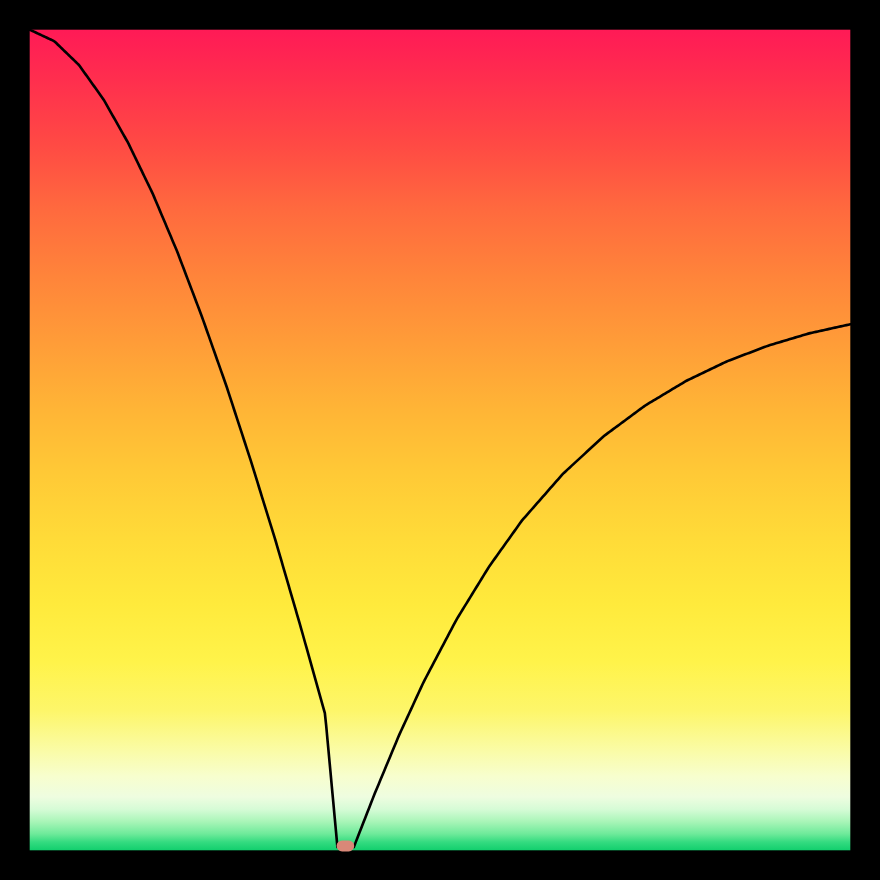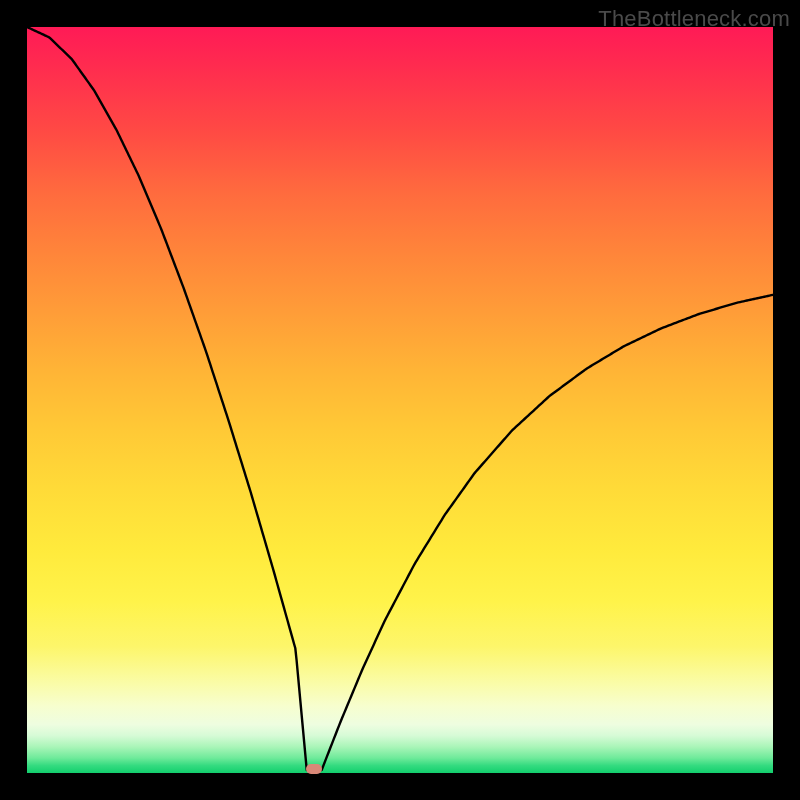--- a/index.html
+++ b/index.html
@@ -80,14 +80,13 @@
   <div class="plot">
 
     <svg class="curve" viewBox="0 0 746 746" preserveAspectRatio="none">
       <path d="M0.00 0.00 L1.27 0.59 L2.54 1.19 L3.81 1.78 L5.09 2.37 L6.36 2.97 L7.63 3.56 L8.90 4.15 L10.17 4.75 L11.44 5.34 L12.72 5.93 L13.99 6.53 L15.26 7.12 L16.53 7.71 L17.80 8.31 L19.07 8.90 L20.35 9.49 L21.62 10.09 L22.89 10.94 L24.16 12.16 L25.43 13.39 L26.70 14.62 L27.98 15.85 L29.25 17.08 L30.52 18.31 L31.79 19.54 L33.06 20.77 L34.33 22.00 L35.60 23.23 L36.88 24.46 L38.15 25.69 L39.42 26.92 L40.69 28.14 L41.96 29.37 L43.23 30.60 L44.51 31.83 L45.78 33.50 L47.05 35.28 L48.32 37.06 L49.59 38.84 L50.86 40.62 L52.14 42.40 L53.41 44.18 L54.68 45.96 L55.95 47.74 L57.22 49.52 L58.49 51.30 L59.76 53.08 L61.04 54.86 L62.31 56.65 L63.58 58.43 L64.85 60.21 L66.12 61.99 L67.39 63.86 L68.67 66.11 L69.94 68.35 L71.21 70.60 L72.48 72.85 L73.75 75.09 L75.02 77.34 L76.30 79.58 L77.57 81.83 L78.84 84.08 L80.11 86.32 L81.38 88.57 L82.65 90.82 L83.92 93.06 L85.20 95.31 L86.47 97.56 L87.74 99.80 L89.01 102.05 L90.28 104.52 L91.55 107.15 L92.83 109.78 L94.10 112.41 L95.37 115.04 L96.64 117.66 L97.91 120.29 L99.18 122.92 L100.46 125.55 L101.73 128.18 L103.00 130.80 L104.27 133.43 L105.54 136.06 L106.81 138.69 L108.09 141.32 L109.36 143.94 L110.63 146.57 L111.90 149.20 L113.17 152.21 L114.44 155.22 L115.71 158.23 L116.99 161.24 L118.26 164.25 L119.53 167.26 L120.80 170.27 L122.07 173.28 L123.34 176.28 L124.62 179.29 L125.89 182.30 L127.16 185.31 L128.43 188.32 L129.70 191.33 L130.97 194.34 L132.25 197.35 L133.52 200.36 L134.79 203.51 L136.06 206.85 L137.33 210.20 L138.60 213.55 L139.88 216.90 L141.15 220.25 L142.42 223.60 L143.69 226.95 L144.96 230.29 L146.23 233.64 L147.50 236.99 L148.78 240.34 L150.05 243.69 L151.32 247.04 L152.59 250.38 L153.86 253.73 L155.13 257.08 L156.41 260.43 L157.68 263.98 L158.95 267.59 L160.22 271.19 L161.49 274.79 L162.76 278.39 L164.04 282.00 L165.31 285.60 L166.58 289.20 L167.85 292.80 L169.12 296.41 L170.39 300.01 L171.66 303.61 L172.94 307.22 L174.21 310.82 L175.48 314.42 L176.75 318.02 L178.02 321.63 L179.29 325.29 L180.57 329.19 L181.84 333.09 L183.11 336.99 L184.38 340.89 L185.65 344.79 L186.92 348.69 L188.20 352.59 L189.47 356.49 L190.74 360.39 L192.01 364.29 L193.28 368.18 L194.55 372.08 L195.82 375.98 L197.10 379.88 L198.37 383.78 L199.64 387.68 L200.91 391.58 L202.18 395.61 L203.45 399.72 L204.73 403.83 L206.00 407.94 L207.27 412.05 L208.54 416.17 L209.81 420.28 L211.08 424.39 L212.36 428.50 L213.63 432.61 L214.90 436.72 L216.17 440.84 L217.44 444.95 L218.71 449.06 L219.99 453.17 L221.26 457.28 L222.53 461.39 L223.80 465.50 L225.07 469.87 L226.34 474.24 L227.61 478.60 L228.89 482.97 L230.16 487.33 L231.43 491.70 L232.70 496.06 L233.97 500.43 L235.24 504.80 L236.52 509.16 L237.79 513.53 L239.06 517.89 L240.33 522.26 L241.60 526.63 L242.87 530.99 L244.15 535.36 L245.42 539.72 L246.69 544.16 L247.96 548.69 L249.23 553.23 L250.50 557.76 L251.78 562.30 L253.05 566.83 L254.32 571.37 L255.59 575.90 L256.86 580.44 L258.13 584.97 L259.40 589.51 L260.68 594.04 L261.95 598.58 L263.22 603.12 L264.49 607.65 L265.76 612.19 L267.03 616.72 L268.31 621.26 L269.58 633.15 L270.85 646.88 L272.12 660.62 L273.39 674.35 L274.66 688.08 L275.94 701.82 L277.21 715.55 L278.48 729.28 L279.75 743.02 " fill="none" stroke="#000" stroke-width="2.4" stroke-linecap="round" id="path-left"></path>
       <path d="M294.67 743.02 L296.41 738.57 L298.14 734.13 L299.88 729.68 L301.61 725.24 L303.35 720.80 L305.09 716.35 L306.82 711.91 L308.56 707.47 L310.29 703.02 L312.03 698.58 L313.76 694.20 L315.50 690.04 L317.24 685.87 L318.97 681.71 L320.71 677.54 L322.44 673.37 L324.18 669.21 L325.92 665.04 L327.65 660.88 L329.39 656.71 L331.12 652.54 L332.86 648.38 L334.60 644.21 L336.33 640.19 L338.07 636.43 L339.80 632.67 L341.54 628.91 L343.27 625.15 L345.01 621.39 L346.75 617.63 L348.48 613.86 L350.22 610.10 L351.95 606.34 L353.69 602.58 L355.43 598.82 L357.16 595.06 L358.90 591.52 L360.63 588.22 L362.37 584.92 L364.11 581.62 L365.84 578.32 L367.58 575.03 L369.31 571.73 L371.05 568.43 L372.78 565.13 L374.52 561.83 L376.26 558.53 L377.99 555.24 L379.73 551.94 L381.46 548.64 L383.20 545.34 L384.94 542.04 L386.67 538.75 L388.41 535.58 L390.14 532.76 L391.88 529.94 L393.62 527.12 L395.35 524.30 L397.09 521.48 L398.82 518.66 L400.56 515.84 L402.29 513.01 L404.03 510.19 L405.77 507.37 L407.50 504.55 L409.24 501.73 L410.97 498.91 L412.71 496.09 L414.45 493.27 L416.18 490.45 L417.92 487.66 L419.65 485.23 L421.39 482.80 L423.13 480.37 L424.86 477.94 L426.60 475.51 L428.33 473.08 L430.07 470.65 L431.80 468.22 L433.54 465.79 L435.28 463.36 L437.01 460.93 L438.75 458.50 L440.48 456.07 L442.22 453.64 L443.96 451.21 L445.69 448.78 L447.43 446.35 L449.16 444.33 L450.90 442.35 L452.64 440.37 L454.37 438.39 L456.11 436.41 L457.84 434.43 L459.58 432.45 L461.31 430.47 L463.05 428.49 L464.79 426.52 L466.52 424.54 L468.26 422.56 L469.99 420.58 L471.73 418.60 L473.47 416.62 L475.20 414.64 L476.94 412.66 L478.67 410.68 L480.41 408.70 L482.15 406.73 L483.88 404.75 L485.62 402.93 L487.35 401.33 L489.09 399.73 L490.82 398.14 L492.56 396.54 L494.30 394.94 L496.03 393.34 L497.77 391.75 L499.50 390.15 L501.24 388.55 L502.98 386.96 L504.71 385.36 L506.45 383.76 L508.18 382.16 L509.92 380.57 L511.66 378.97 L513.39 377.37 L515.13 375.78 L516.86 374.18 L518.60 372.58 L520.34 370.99 L522.07 369.39 L523.81 368.08 L525.54 366.80 L527.28 365.51 L529.01 364.23 L530.75 362.94 L532.49 361.66 L534.22 360.37 L535.96 359.09 L537.69 357.80 L539.43 356.52 L541.17 355.24 L542.90 353.95 L544.64 352.67 L546.37 351.38 L548.11 350.10 L549.85 348.81 L551.58 347.53 L553.32 346.24 L555.05 344.96 L556.79 343.67 L558.52 342.39 L560.26 341.21 L562.00 340.17 L563.73 339.13 L565.47 338.09 L567.20 337.05 L568.94 336.00 L570.68 334.96 L572.41 333.92 L574.15 332.88 L575.88 331.84 L577.62 330.80 L579.36 329.75 L581.09 328.71 L582.83 327.67 L584.56 326.63 L586.30 325.59 L588.03 324.55 L589.77 323.51 L591.51 322.46 L593.24 321.42 L594.98 320.38 L596.71 319.34 L598.45 318.50 L600.19 317.66 L601.92 316.83 L603.66 316.00 L605.39 315.16 L607.13 314.33 L608.87 313.50 L610.60 312.66 L612.34 311.83 L614.07 311.00 L615.81 310.16 L617.54 309.33 L619.28 308.50 L621.02 307.66 L622.75 306.83 L624.49 306.00 L626.22 305.16 L627.96 304.33 L629.70 303.50 L631.43 302.66 L633.17 301.83 L634.90 301.08 L636.64 300.42 L638.38 299.76 L640.11 299.10 L641.85 298.44 L643.58 297.78 L645.32 297.12 L647.05 296.46 L648.79 295.80 L650.53 295.14 L652.26 294.48 L654.00 293.82 L655.73 293.16 L657.47 292.50 L659.21 291.84 L660.94 291.18 L662.68 290.52 L664.41 289.86 L666.15 289.21 L667.89 288.55 L669.62 287.89 L671.36 287.23 L673.09 286.70 L674.83 286.18 L676.56 285.66 L678.30 285.14 L680.04 284.62 L681.77 284.10 L683.51 283.58 L685.24 283.06 L686.98 282.54 L688.72 282.02 L690.45 281.49 L692.19 280.97 L693.92 280.45 L695.66 279.93 L697.40 279.41 L699.13 278.89 L700.87 278.37 L702.60 277.85 L704.34 277.33 L706.07 276.81 L707.81 276.29 L709.55 275.83 L711.28 275.45 L713.02 275.07 L714.75 274.69 L716.49 274.31 L718.23 273.92 L719.96 273.54 L721.70 273.16 L723.43 272.78 L725.17 272.40 L726.91 272.01 L728.64 271.63 L730.38 271.25 L732.11 270.87 L733.85 270.49 L735.58 270.11 L737.32 269.72 L739.06 269.34 L740.79 268.96 L742.53 268.58 L744.26 268.20 L746.00 267.81 " fill="none" stroke="#000" stroke-width="2.4" stroke-linecap="round" id="path-right"></path>
     </svg>
 
     <div class="marker" id="min-marker" style="left: 279.21px; top: 737.016px; background: rgb(217, 136, 120);"></div>
   </div>
 
-  <div class="watermark">TheBottleneck.com</div>
 </div>
 
 </body></html>

